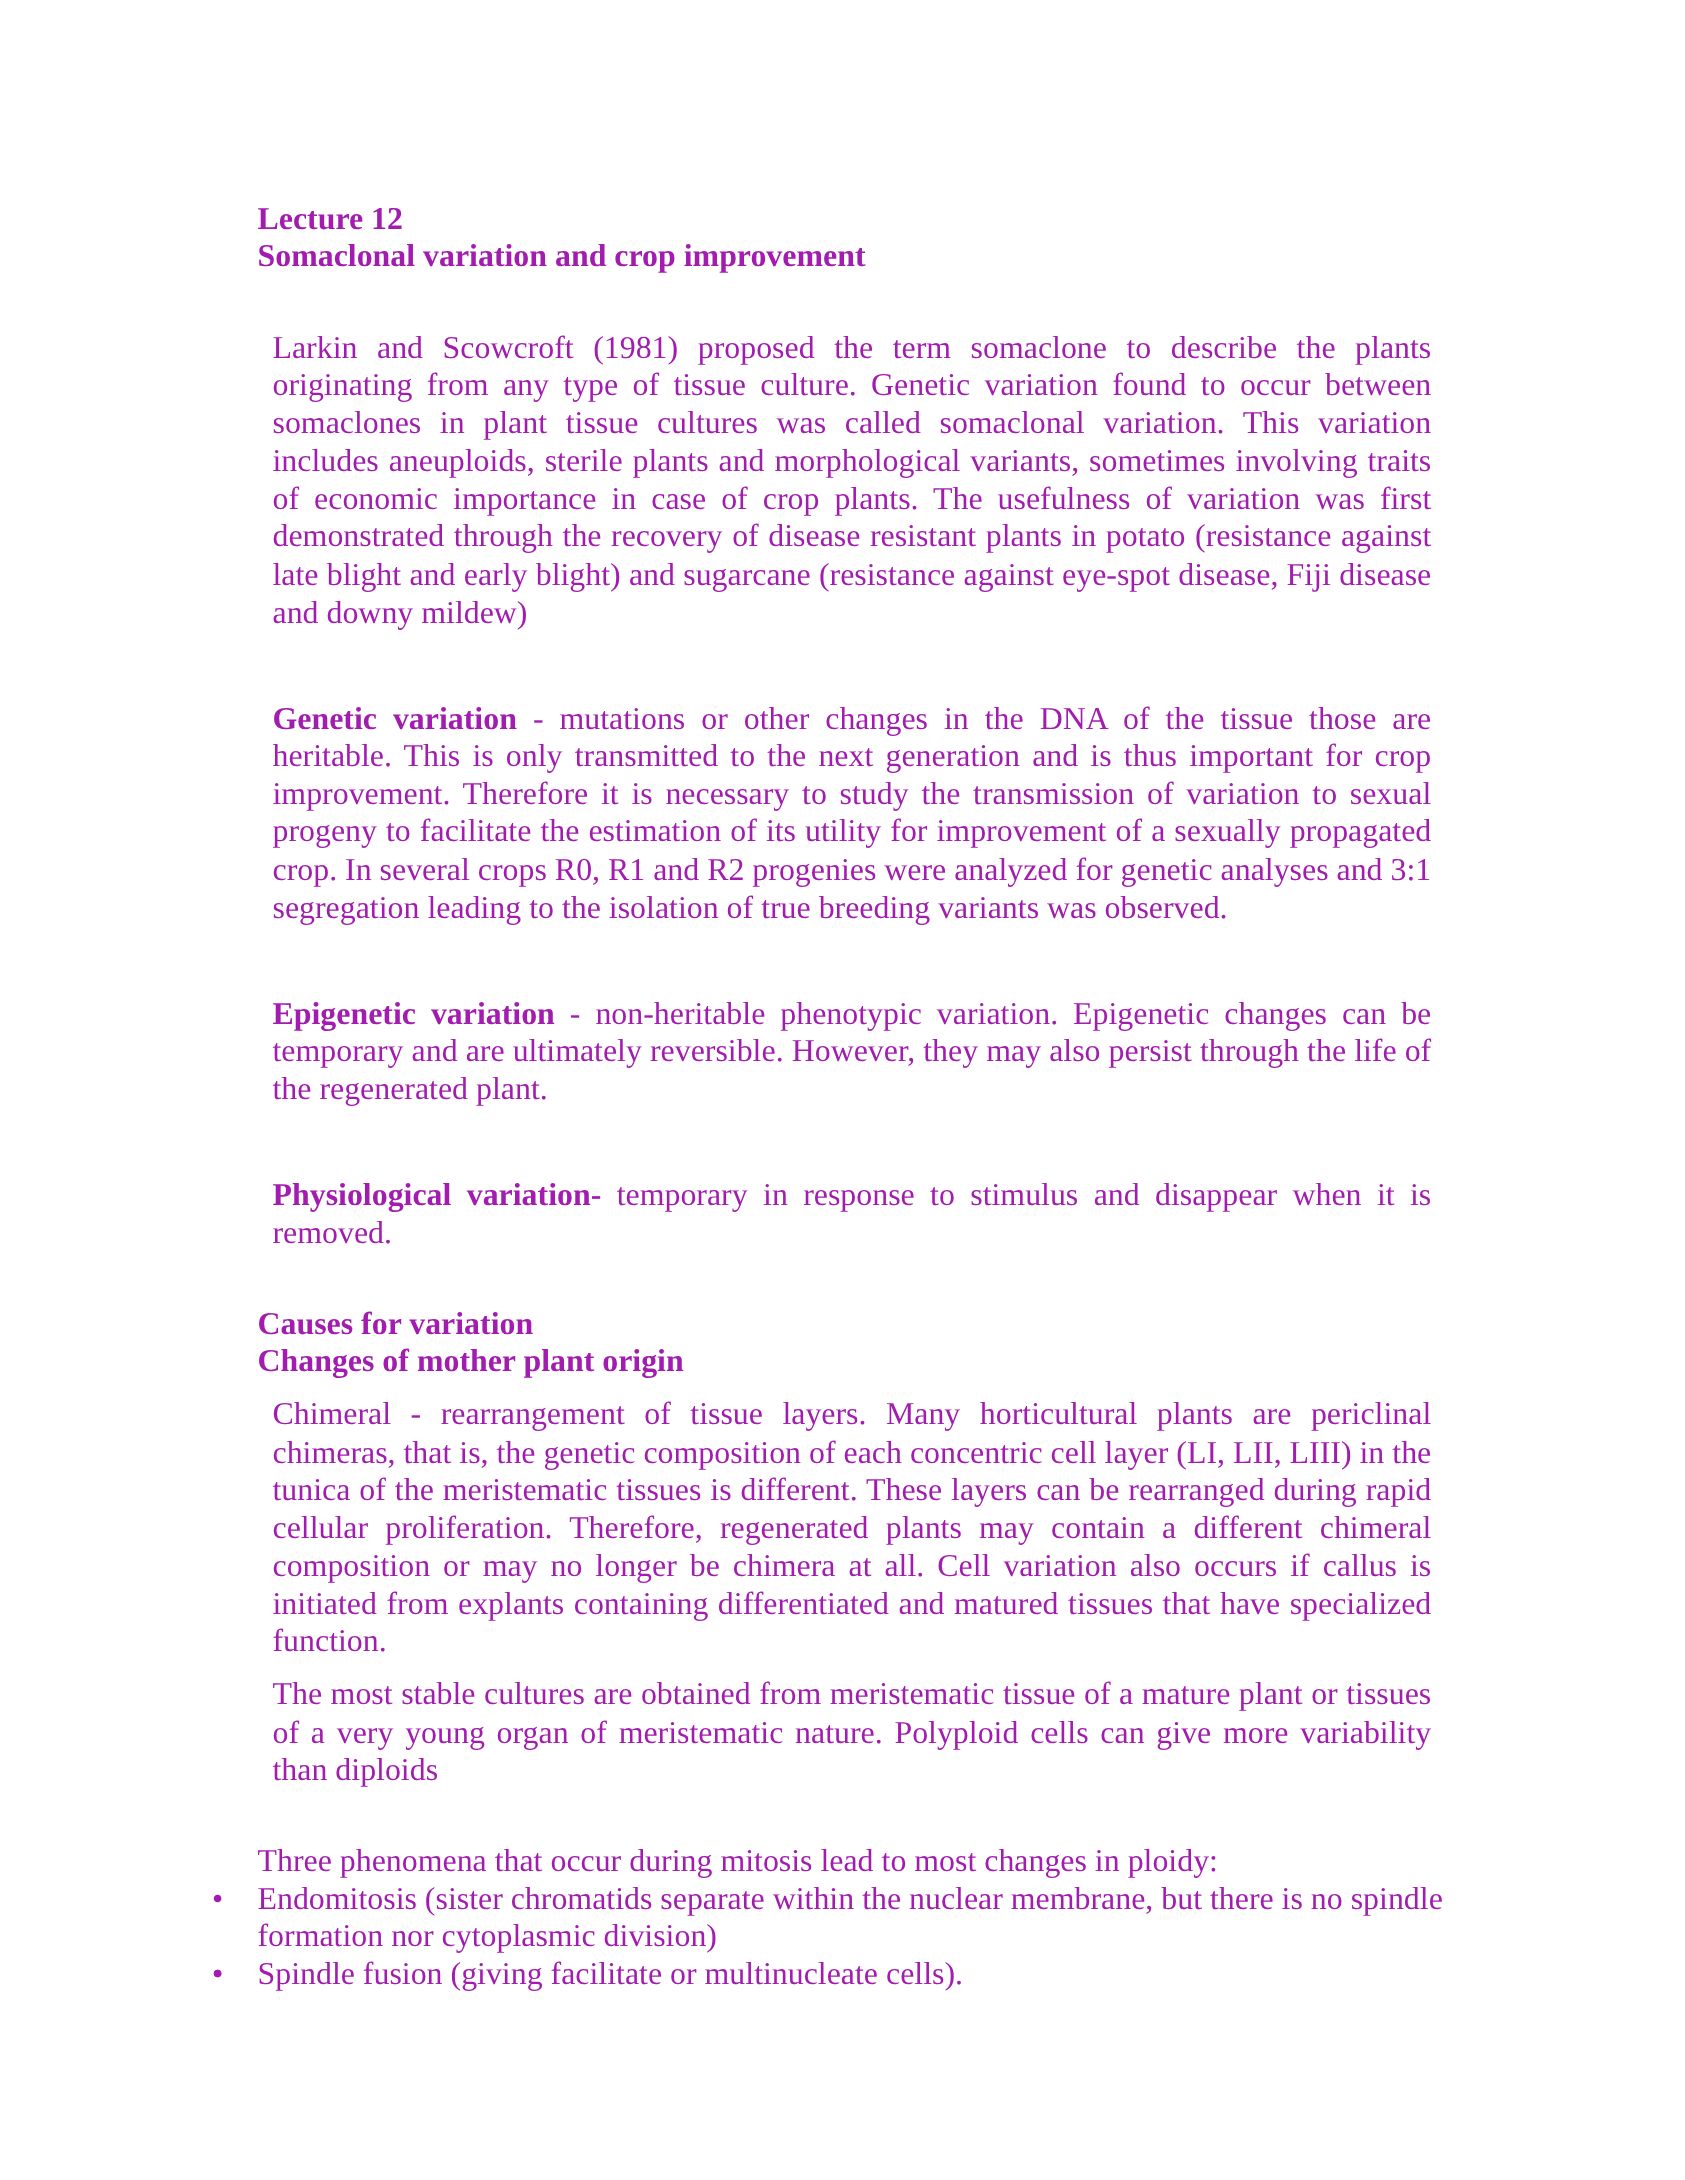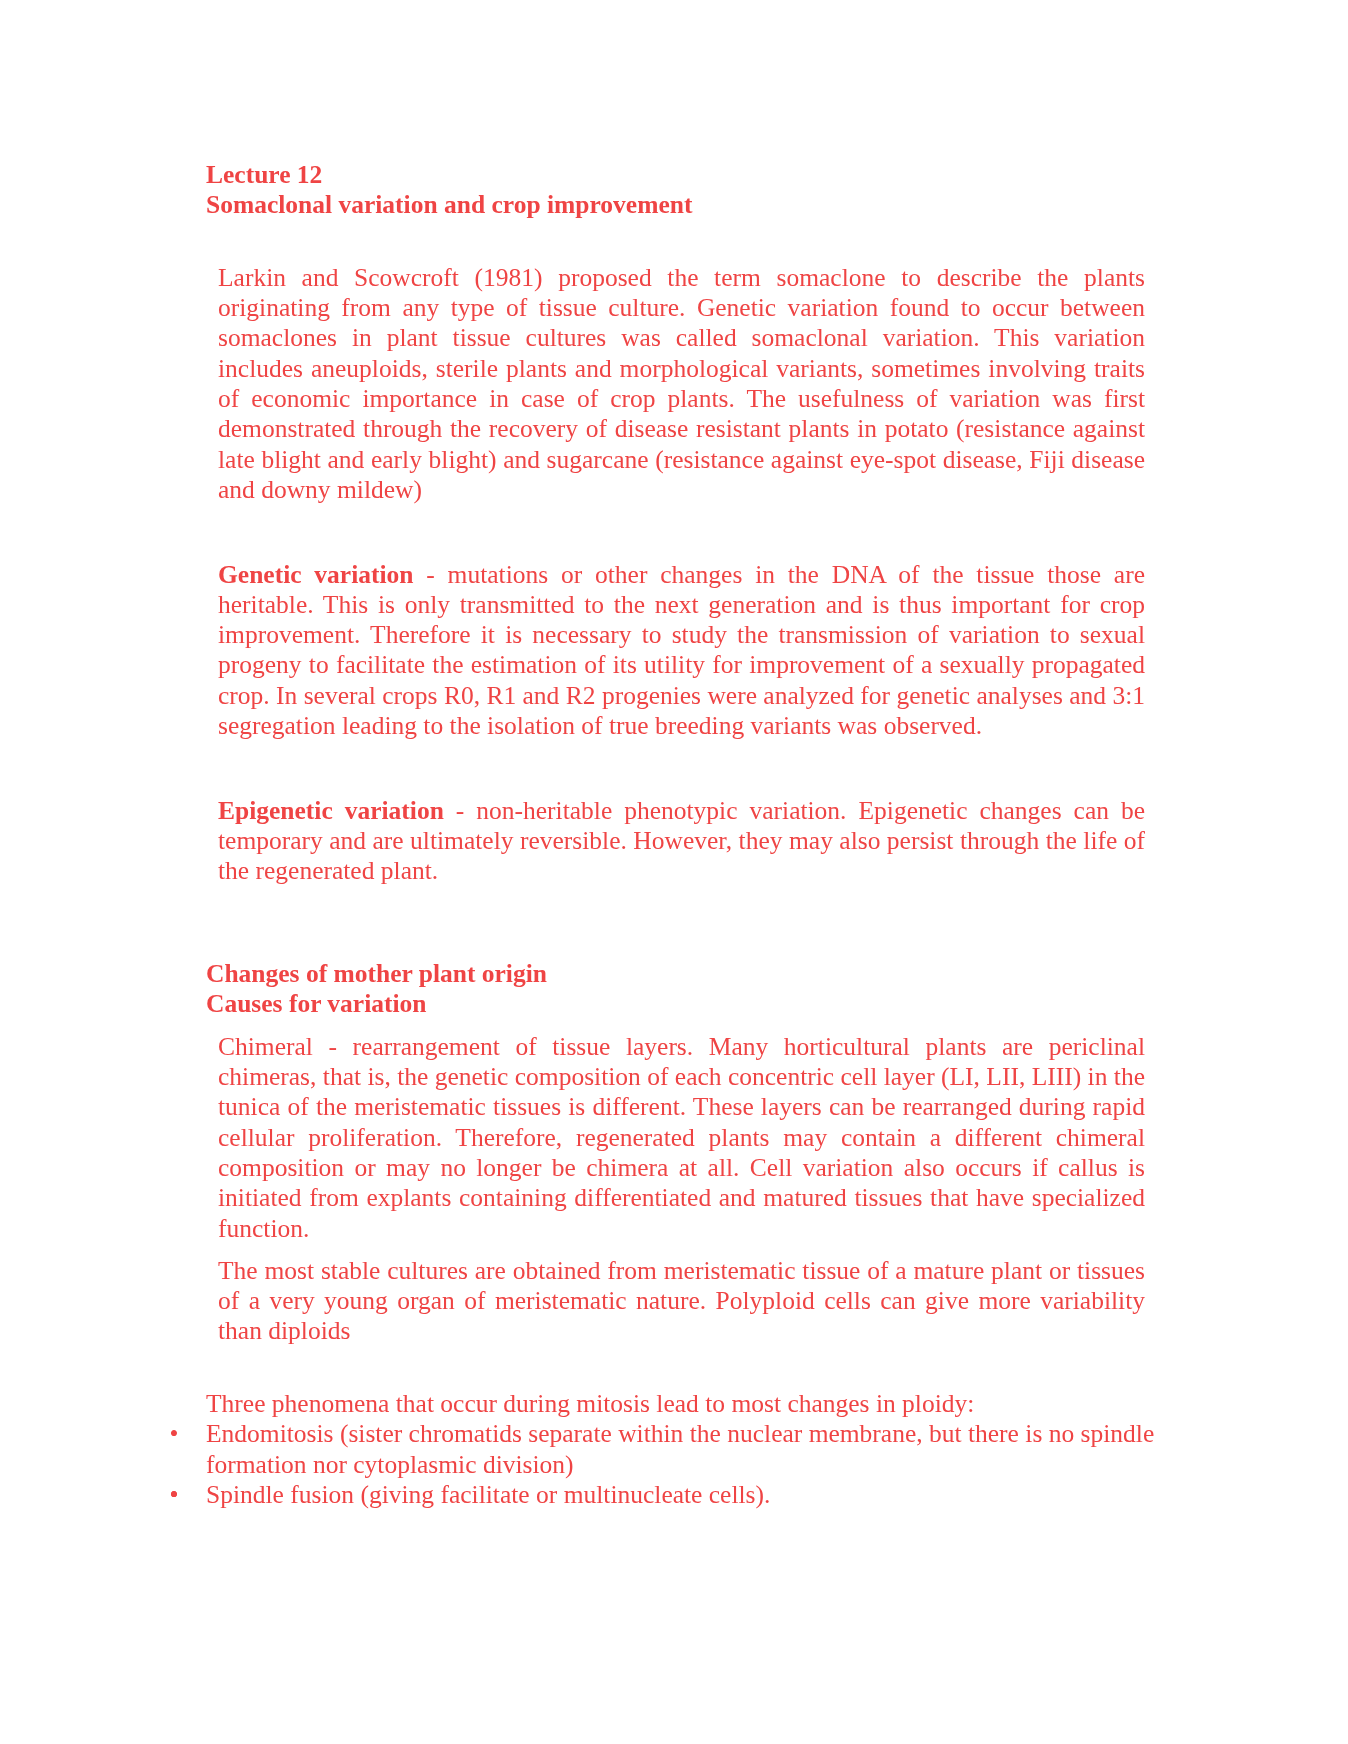--- a/index.html
+++ b/index.html
@@ -5,21 +5,21 @@
   html, body { margin: 0; padding: 0; background: #ffffff; }
   body { width: 1348px; height: 1744px; position: relative; overflow: hidden; }
   .page {
     position: absolute;
     left: 206px;
     top: 160px;
     width: 951px;
     font-family: "Liberation Serif", "DejaVu Serif", serif;
     font-size: 25.5px;
     line-height: 30.3px;
-    color: #ef4444;
+    color: #a21caf;
   }
   .heading { font-weight: bold; margin: 0; }
   p { margin: 12px; text-align: justify; }
   .gap { height: 30.3px; }
   b { font-weight: bold; }
   ul.bullets {
     list-style: none;
     margin: 0;
     padding: 0;
   }
@@ -46,24 +46,25 @@
 
   <p>Larkin and Scowcroft (1981) proposed the term somaclone to describe the plants originating from any type of tissue culture. Genetic variation found to occur between somaclones in plant tissue cultures was called somaclonal variation. This variation includes aneuploids, sterile plants and morphological variants, sometimes involving traits of economic importance in case of crop plants. The usefulness of variation was first demonstrated through the recovery of disease resistant plants in potato (resistance against late blight and early blight) and sugarcane (resistance against eye-spot disease, Fiji disease and downy mildew)</p>
   <div class="gap"></div>
 
   <p><b>Genetic variation</b><span> - mutations or other changes in the DNA of the tissue those are heritable. This is only transmitted to the next generation and is thus important for crop improvement. Therefore it is necessary to study the transmission of variation to sexual progeny to facilitate the estimation of its utility for improvement of a sexually propagated crop. In several crops R0, R1 and R2 progenies were analyzed for genetic analyses and 3:1 segregation leading to the isolation of true breeding variants was observed.</span></p>
   <div class="gap"></div>
 
   <p><b>Epigenetic variation</b><span> - non-heritable phenotypic variation. Epigenetic changes can be temporary and are ultimately reversible. However, they may also persist through the life of the regenerated plant.</span></p>
   <div class="gap"></div>
 
+  <p><b>Physiological variation-</b><span> temporary in response to stimulus and disappear when it is removed.</span></p>
   <div class="gap"></div>
 
+  <div class="heading">Causes for variation</div>
   <div class="heading">Changes of mother plant origin</div>
-  <div class="heading">Causes for variation</div>
   <p>Chimeral - rearrangement of tissue layers. Many horticultural plants are periclinal chimeras, that is, the genetic composition of each concentric cell layer (LI, LII, LIII) in the tunica of the meristematic tissues is different. These layers can be rearranged during rapid cellular proliferation. Therefore, regenerated plants may contain a different chimeral composition or may no longer be chimera at all. Cell variation also occurs if callus is initiated from explants containing differentiated and matured tissues that have specialized function.</p>
 
   <p>The most stable cultures are obtained from meristematic tissue of a mature plant or tissues of a very young organ of meristematic nature. Polyploid cells can give more variability than diploids</p>
   <div class="gap"></div>
 
   <div>Three phenomena that occur during mitosis lead to most changes in ploidy:</div>
 
   <ul class="bullets">
     <li>
       <span class="bullet-dot">•</span>

